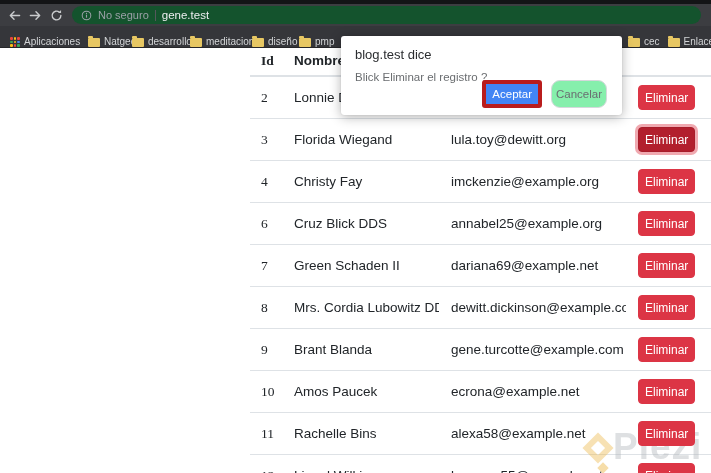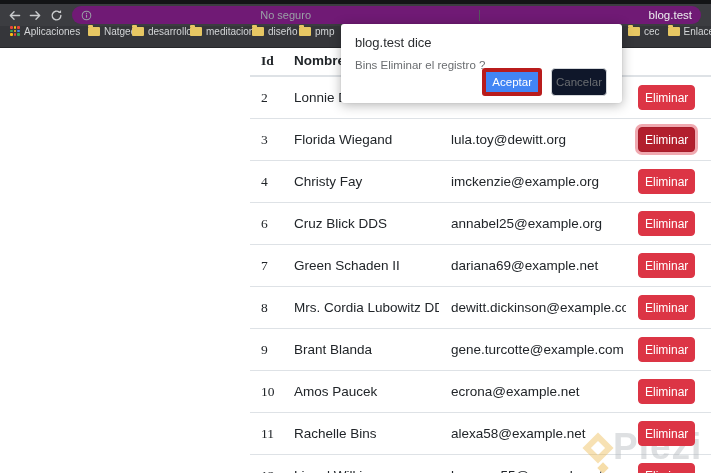--- a/index.html
+++ b/index.html
@@ -9,33 +9,33 @@
     -webkit-font-smoothing:antialiased;
   }
   
   .top-strip{position:absolute;left:0;top:0;width:711px;height:4px;background:#131416;}
   .toolbar{
     position:absolute;left:0;top:4px;width:711px;height:22px;background:#3c3d41;
     display:flex;align-items:center;padding:0 4px;box-sizing:border-box;
   }
   .nav-btn{width:21px;height:18px;display:flex;align-items:center;justify-content:center;flex:0 0 auto;}
   .omnibox{
-    flex:1;height:18px;margin:0 6px 0 5px;border-radius:9px;background:#701a75;
-    display:flex;align-items:center;padding:0 9px;gap:6px;min-width:0;justify-content:space-between;
+    flex:1;height:18px;margin:0 6px 0 5px;border-radius:9px;background:#14532d;
+    display:flex;align-items:center;padding:0 9px;gap:6px;min-width:0;
   }
   .sec-label{font-size:11px;color:#9aa0a6;white-space:nowrap;}
   .omni-divider{width:1px;height:11px;background:#55585c;flex:0 0 auto;}
   .omni-url{font-size:11.5px;color:#eceeef;white-space:nowrap;}
   .bookmarks{
     position:absolute;left:0;top:26px;width:711px;height:21px;background:#35363a;
     border-bottom:1px solid #26272a;box-sizing:content-box;
     display:flex;align-items:center;padding-left:6px;
     font-size:10px;color:#d3d5d7;
   }
-  .bm{display:flex;align-items:flex-start;gap:4px;padding:0 4px;white-space:nowrap;height:21px;}
+  .bm{display:flex;align-items:flex-end;gap:4px;padding:0 4px;white-space:nowrap;height:21px;}
   .bm-folder-item{position:absolute;top:0;}
   .bookmarks > div.bm-folder-item:nth-child(2){left:84px;}
   .bookmarks > div.bm-folder-item:nth-child(3){left:128px;}
   .bookmarks > div.bm-folder-item:nth-child(4){left:186px;}
   .bookmarks > div.bm-folder-item:nth-child(5){left:248px;}
   .bookmarks > div.bm-folder-item:nth-child(6){left:295px;}
   .bm-right{
     position:absolute;left:624px;top:26px;height:21px;display:flex;align-items:center;
     font-size:10px;color:#d3d5d7;white-space:nowrap;
   }
@@ -69,34 +69,34 @@
     border-radius:4px;font-size:12px;line-height:16px;padding:3.5px 6px;
     font-family:"Liberation Sans",sans-serif;cursor:pointer;
     position:relative;z-index:2;
   }
   .btn-eliminar.focused{
     background:#b21f2d;border-color:#a71d2a;
     box-shadow:0 0 0 3px rgba(225,83,97,0.5);
   }
   
   .js-dialog{
-    position:absolute;left:341px;top:24px;width:281px;height:79px;background:#ffffff;
+    position:absolute;left:341px;top:36px;width:281px;height:79px;background:#ffffff;
     border-radius:3px;z-index:10;
     box-shadow:0 2px 12px rgba(0,0,0,0.30),0 0 1px rgba(0,0,0,0.2);
   }
   .dlg-title{position:absolute;left:14px;top:11px;font-size:13px;color:#2b2d30;}
   .dlg-msg{position:absolute;left:14px;top:35px;font-size:11.5px;color:#6a6d70;}
   .dlg-actions{position:absolute;right:15px;bottom:7px;display:flex;gap:9px;}
   .btn-accept{
     background:#4285f4;color:#ffffff;border:4px solid #b91c1c;border-radius:3px;
     font-size:11.5px;line-height:12px;padding:4px 6px;min-width:34px;text-align:center;
     font-family:"Liberation Sans",sans-serif;cursor:pointer;
   }
   .btn-cancel{
-    background:#0f172a;color:#6a6d71;border:1px solid #d5d8db;border-radius:4px;
+    background:#86efac;color:#6a6d71;border:1px solid #d5d8db;border-radius:9px;
     font-size:11.5px;line-height:12px;padding:4px 4px;min-width:30px;text-align:center;
     font-family:"Liberation Sans",sans-serif;cursor:pointer;
   }
   
   .wm{position:absolute;z-index:1;pointer-events:none;}
   .wm-diamond{
     left:587px;top:437px;width:10px;height:10px;
     border:6px solid rgba(236,183,74,0.42);transform:rotate(45deg);
   }
   .wm-diamond-small{
@@ -131,21 +131,21 @@
     </svg>
   </div>
   <div class="omnibox">
     <svg width="11" height="11" viewBox="0 0 12 12">
       <circle cx="6" cy="6" r="4.7" stroke="#9aa0a6" stroke-width="1.1" fill="none"></circle>
       <rect x="5.4" y="5.1" width="1.2" height="3.3" fill="#9aa0a6"></rect>
       <rect x="5.4" y="3.1" width="1.2" height="1.2" fill="#9aa0a6"></rect>
     </svg>
     <span class="sec-label">No seguro</span>
     <span class="omni-divider"></span>
-    <span class="omni-url">blog.test</span>
+    <span class="omni-url">gene.test</span>
   </div>
 </div>
 
 <div class="bookmarks">
   <div class="bm">
     <span class="apps-grid">
       <span class="ag1"></span>
         <span class="ag2"></span>
         <span class="ag3"></span>
       <span class="ag4"></span>
@@ -308,18 +308,18 @@
         <td>
           <button class="btn-eliminar">Eliminar</button>
         </td>
       </tr>
 
   </tbody>
 </table>
 
 <div class="js-dialog">
   <div class="dlg-title">blog.test dice</div>
-  <div class="dlg-msg">Bins Eliminar el registro ?</div>
+  <div class="dlg-msg">Blick Eliminar el registro ?</div>
   <div class="dlg-actions">
     <button class="btn-accept">Aceptar</button>
     <button class="btn-cancel">Cancelar</button>
   </div>
 </div>
 
 </body></html>

